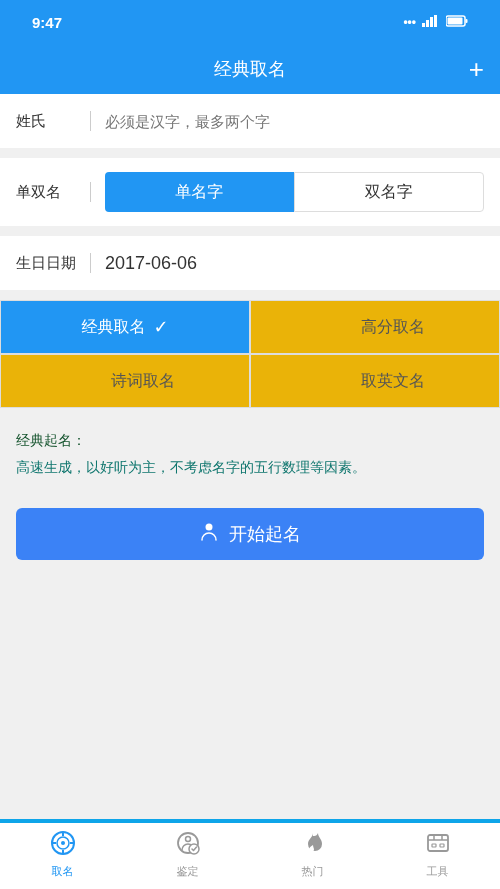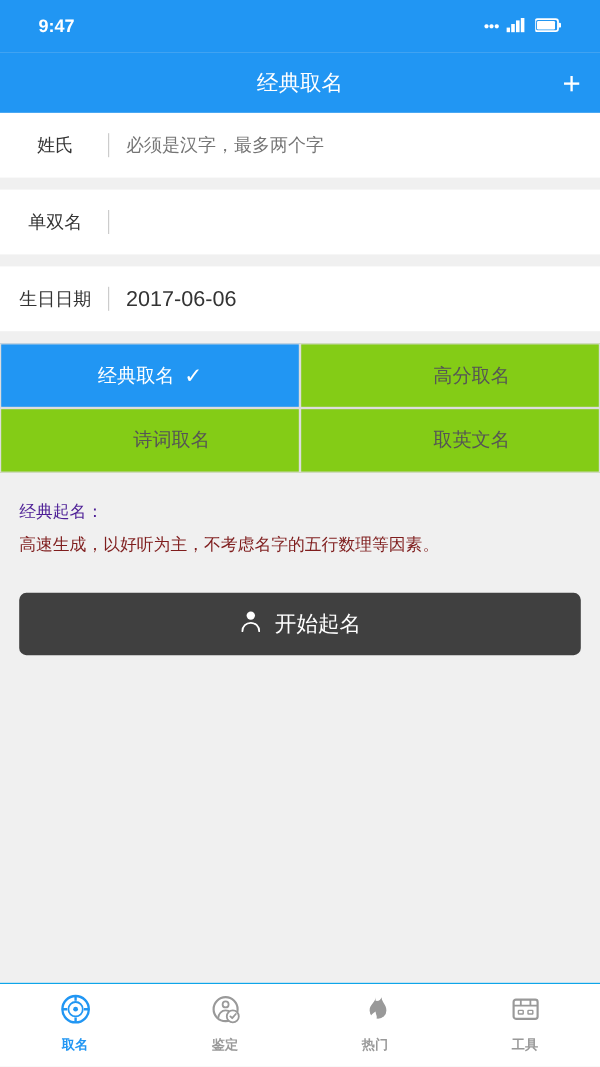--- a/index.html
+++ b/index.html
@@ -67,21 +67,21 @@
       align-items: center;
       padding: 14px 16px;
       border-bottom: 1px solid #eee;
       min-height: 54px;
     }
     .form-row:last-child { border-bottom: none; }
     .form-label {
       font-size: 15px;
       color: #333;
       min-width: 60px;
-      text-align: center;
+      text-align: left;
       margin-right: 14px;
       flex-shrink: 0;
     }
     .form-input {
       flex: 1;
       font-size: 15px;
       color: #999;
       border: none;
       outline: none;
       background: transparent;
@@ -144,53 +144,53 @@
       justify-content: center;
       font-size: 16px;
       cursor: pointer;
       border: 0.5px solid #ddd;
     }
     .naming-cell.active {
       background: #2196F3;
       color: white;
     }
     .naming-cell.inactive {
-      background: #84cc16;
+      background: #eab308;
       color: #555;
       padding-left: 36px;
     }
     .checkmark {
       margin-left: 8px;
       font-size: 18px;
     }
 
     
     .desc-section {
       padding: 14px 16px;
     }
     .desc-title {
       font-size: 14px;
-      color: #4c1d95;
+      color: #14532d;
       font-weight: 500;
       margin-bottom: 6px;
     }
     .desc-body {
       font-size: 14px;
-      color: #7f1d1d;
+      color: #0f766e;
       line-height: 1.6;
     }
 
     
     .start-btn-section {
       padding: 16px 16px;
     }
     .start-btn {
       width: 100%;
       height: 52px;
-      background: #404040;
+      background: #3b82f6;
       border: none;
       border-radius: 6px;
       color: white;
       font-size: 18px;
       display: flex;
       align-items: center;
       justify-content: center;
       gap: 10px;
       cursor: pointer;
     }
@@ -199,24 +199,23 @@
     }
 
     
     .bottom-nav {
       position: absolute;
       bottom: 0;
       left: 0;
       width: 500px;
       height: 70px;
       background: white;
-      border-top: 1px solid #0ea5e9;
+      border-top: 4px solid #0ea5e9;
       display: flex;
       align-items: stretch;
-      font-weight: bold;
     }
     .nav-item {
       flex: 1;
       display: flex;
       flex-direction: column;
       align-items: center;
       justify-content: center;
       gap: 4px;
       cursor: pointer;
       padding-bottom: 4px;
@@ -278,20 +277,24 @@
       <div class="form-divider"></div>
       <input class="form-input" type="text" placeholder="必须是汉字，最多两个字" style="">
     </div>
   </div>
 
 
   <div class="form-section">
     <div class="form-row">
       <span class="form-label">单双名</span>
       <div class="form-divider"></div>
+      <div class="toggle-group">
+        <button class="toggle-btn active">单名字</button>
+        <button class="toggle-btn inactive">双名字</button>
+      </div>
     </div>
   </div>
 
   <div class="form-section">
     <div class="form-row">
       <span class="form-label">生日日期</span>
       <div class="form-divider"></div>
       <span class="date-value">2017-06-06</span>
     </div>
   </div>

